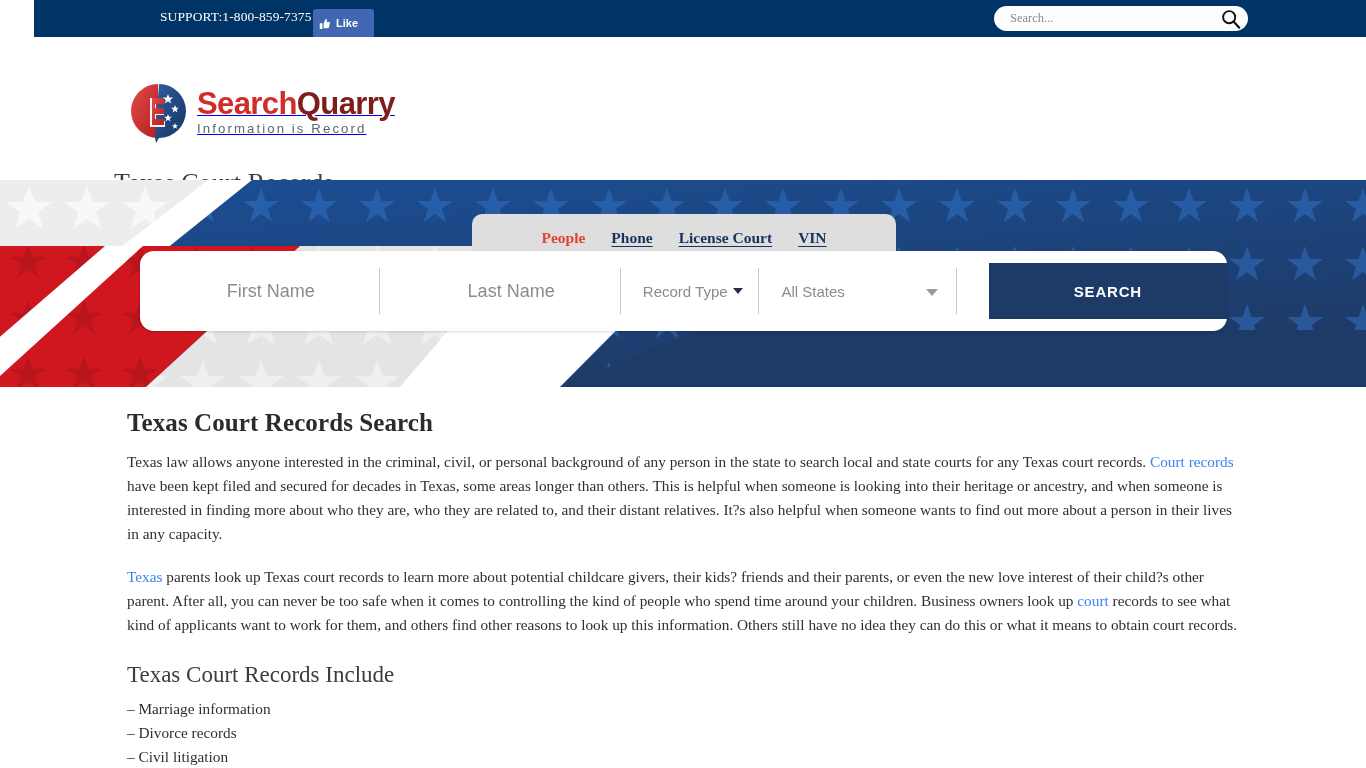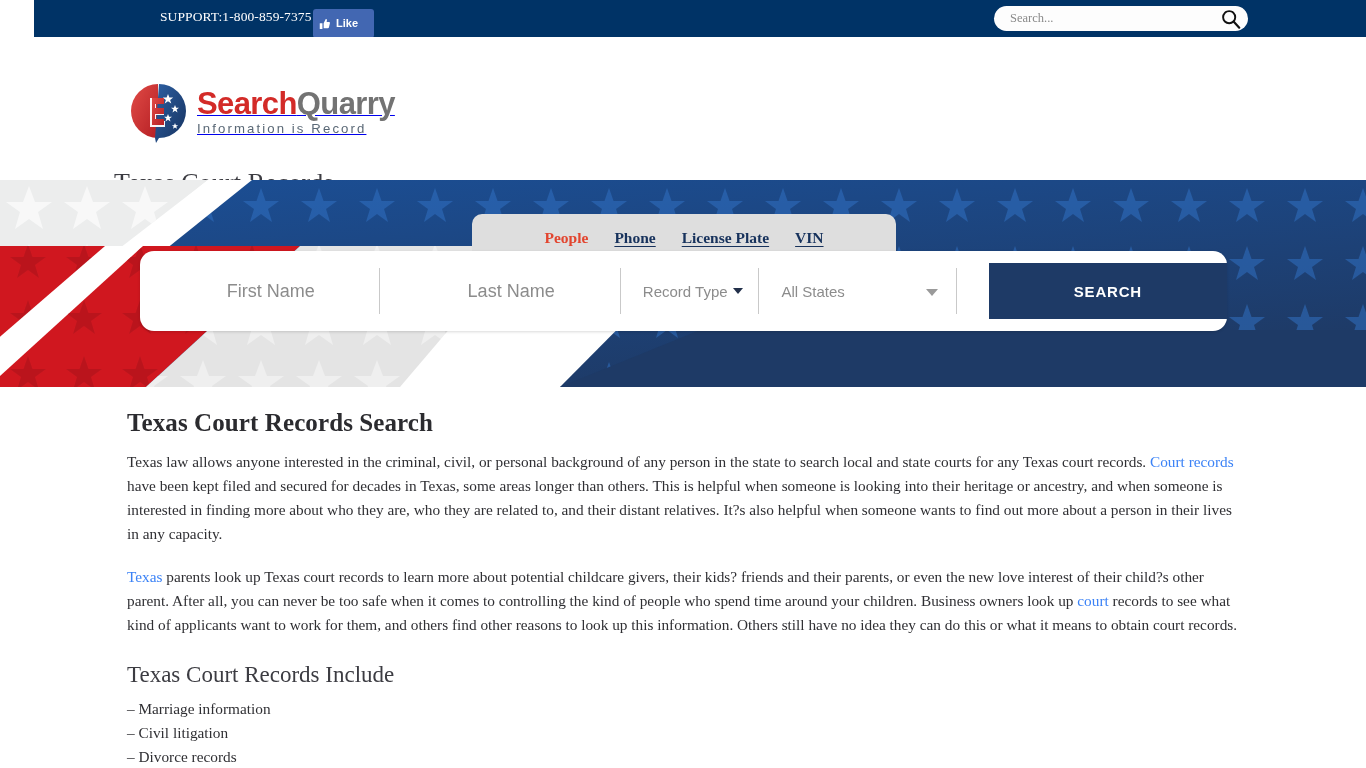--- a/index.html
+++ b/index.html
@@ -92,21 +92,21 @@
   }
   .logo-mark { width: 62px; height: 62px; flex: none; }
   .logo-text { margin-left: 7px; line-height: 1; }
   .logo-title {
     font-family: "Liberation Sans", sans-serif;
     font-weight: bold;
     font-size: 31px;
     letter-spacing: -0.6px;
   }
   .logo-search-word { color: #d32b28; }
-  .logo-quarry-word { color: #737373; }
+  .logo-quarry-word { color: #7f1d1d; }
   .logo-tagline {
     font-family: "Liberation Sans", sans-serif;
     font-size: 13.2px;
     color: #5a6876;
     letter-spacing: 2.1px;
     margin-top: 3px;
   }
   .mainnav {
     position: absolute;
     right: 94px; top: 63px;
@@ -401,21 +401,21 @@
     <polygon points="520,66 700,66 560,207 400,207" fill="#ffffff"></polygon>
 
     <polygon points="700,150 1366,150 1366,207 560,207" fill="#1e3a66"></polygon>
   </svg>
 
   <div class="widget">
 
     <div class="widget-tabs">
       <a href="#" class="active">People</a>
       <a href="#">Phone</a>
-      <a href="#">License Plate</a>
+      <a href="#">License Court</a>
       <a href="#">VIN</a>
     </div>
 
     <div class="widget-form">
       <div class="field f-first">
         <input type="text" placeholder="First Name" style="">
       </div>
       <div class="field-divider"></div>
 
       <div class="field f-last">
@@ -445,17 +445,17 @@
 
     <h2 class="h2">Texas Court Records Search</h2>
 
     <p class="body-p"><span>Texas law allows anyone interested in the criminal, civil, or personal background of any person in the state to search local and state courts for any Texas court records. </span><a href="#">Court records</a><span> have been kept filed and secured for decades in Texas, some areas longer than others. This is helpful when someone is looking into their heritage or ancestry, and when someone is interested in finding more about who they are, who they are related to, and their distant relatives. It?s also helpful when someone wants to find out more about a person in their lives in any capacity.</span></p>
 
     <p class="body-p"><a href="#">Texas</a><span> parents look up Texas court records to learn more about potential childcare givers, their kids? friends and their parents, or even the new love interest of their child?s other parent. After all, you can never be too safe when it comes to controlling the kind of people who spend time around your children. Business owners look up </span><a href="#">court</a><span> records to see what kind of applicants want to work for them, and others find other reasons to look up this information. Others still have no idea they can do this or what it means to obtain court records.</span></p>
 
     <h3 class="h3">Texas Court Records Include</h3>
 
     <div class="list-line">– Marriage information</div>
+    <div class="list-line">– Divorce records</div>
     <div class="list-line">– Civil litigation</div>
-    <div class="list-line">– Divorce records</div>
 
   </div>
 </div>
 
 </body></html>

